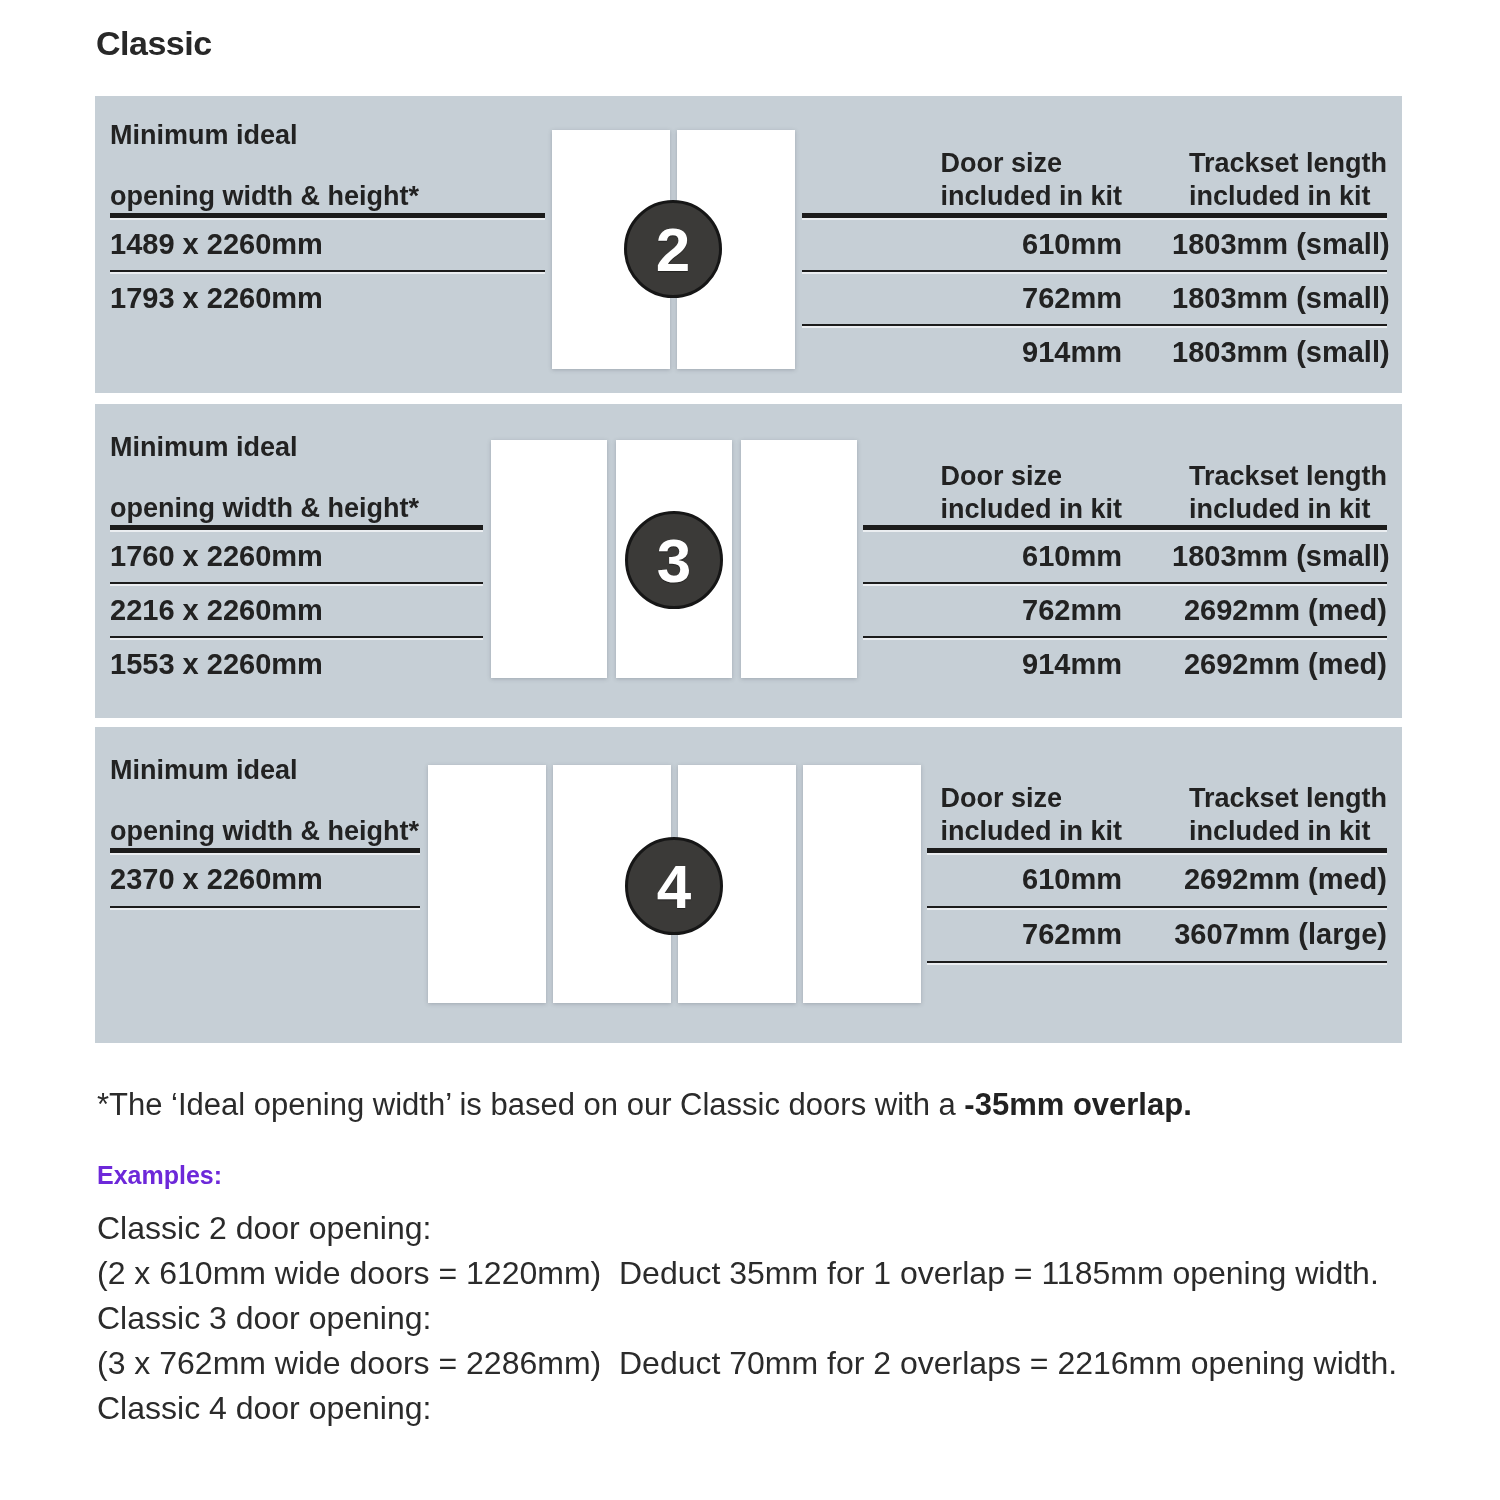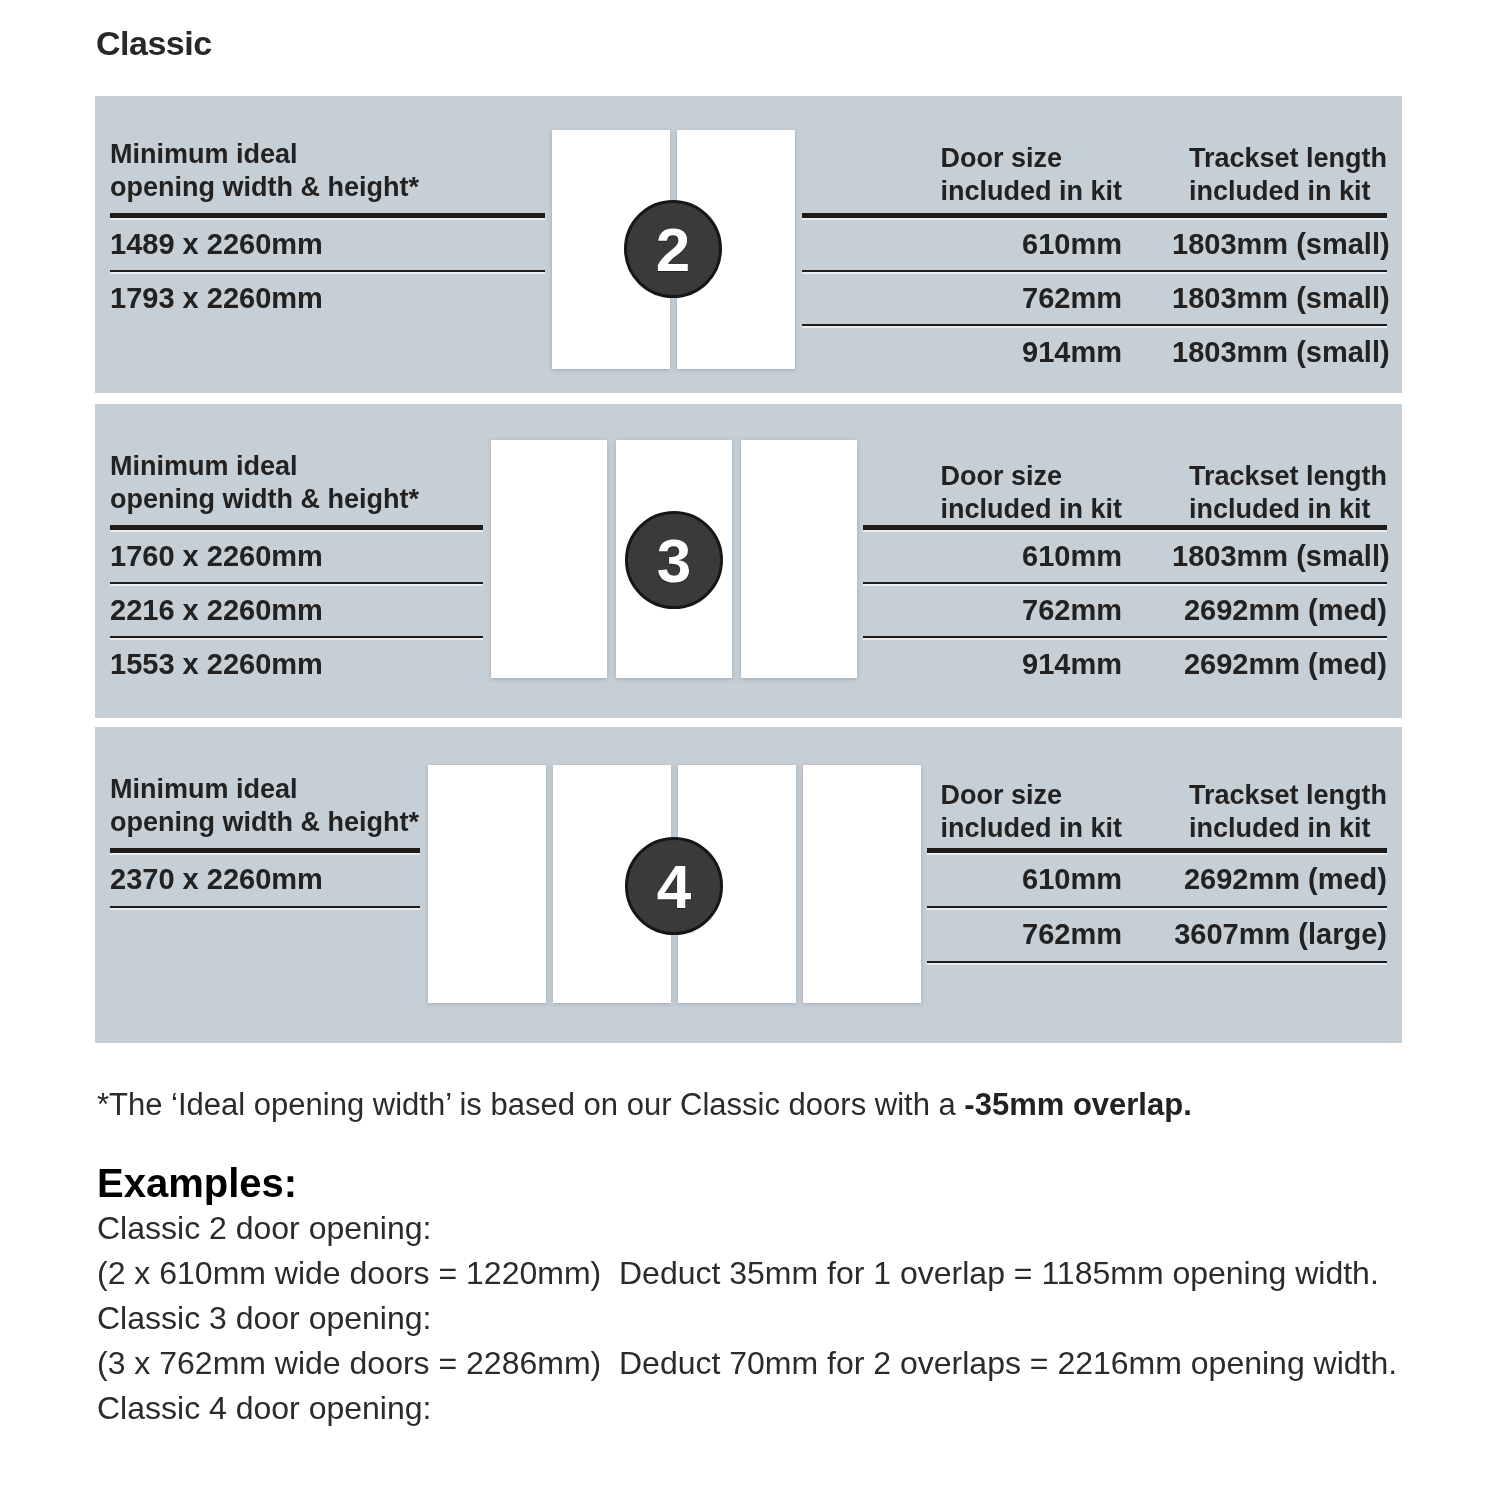--- a/index.html
+++ b/index.html
@@ -10,21 +10,21 @@
               color:#282828;letter-spacing:-0.5px;}
 
   .panel{position:absolute;left:95px;width:1307px;background:#c6cfd6;}
   .panel-1{top:96px;height:297px;}
   .panel-2{top:404px;height:314px;}
   .panel-3{top:727px;height:316px;}
 
   .zone{position:absolute;}
   .hdr{font-weight:700;font-size:27px;line-height:33px;color:#222;
        border-bottom:5px solid #1c1c1c;box-shadow:0 2px 0 rgba(255,255,255,0.65);
-       display:flex;flex-direction:column;justify-content:flex-end;padding-bottom:9px;box-sizing:border-box;}
+       display:flex;flex-direction:column;justify-content:flex-end;box-sizing:border-box;gap:28px;}
   .row{height:52px;display:flex;align-items:center;}
   .row.bb{border-bottom:2px solid #1c1c1c;box-shadow:0 2px 0 rgba(255,255,255,0.65);}
   .panel-3 .row{height:53px;}
   .opening{font-weight:700;font-size:29px;color:#222;white-space:nowrap;}
 
   .grid2{display:grid;grid-template-columns:1fr 215px;column-gap:50px;width:100%;}
   .cell{text-align:right;}
   .hdr-block{display:inline-block;text-align:left;}
   .val{font-weight:700;font-size:29px;color:#222;white-space:nowrap;}
 
@@ -40,21 +40,21 @@
   .badge{position:absolute;width:92px;height:92px;border-radius:50%;
          background:#3b3a38;border:3px solid #161616;color:#ffffff;
          font-size:62px;font-weight:700;display:flex;align-items:center;justify-content:center;
          text-shadow:0 1px 1px rgba(0,0,0,0.4);}
   .panel-1 .badge{left:529px;top:104px;}
   .panel-2 .badge{left:530px;top:107px;}
   .panel-3 .badge{left:530px;top:110px;}
 
   .footnote{position:absolute;left:97px;top:1087px;font-size:31px;color:#2b2b2b;white-space:pre-wrap;}
   .footnote b{font-weight:700;color:#222;}
-  .examples-heading{position:absolute;left:97px;top:1161px;font-size:40px;font-weight:700;color:#000000;}
+  .examples-heading{position:absolute;left:97px;top:1161px;font-size:25px;font-weight:700;color:#6d28d9;}
   .examples{position:absolute;left:97px;top:1206px;font-size:32px;color:#2b2b2b;}
   .examples .line{height:45px;line-height:45px;white-space:pre-wrap;}
 </style>
 </head>
 <body>
 
 <div class="canvas">
 
   <div class="page-title">Classic</div>
 

